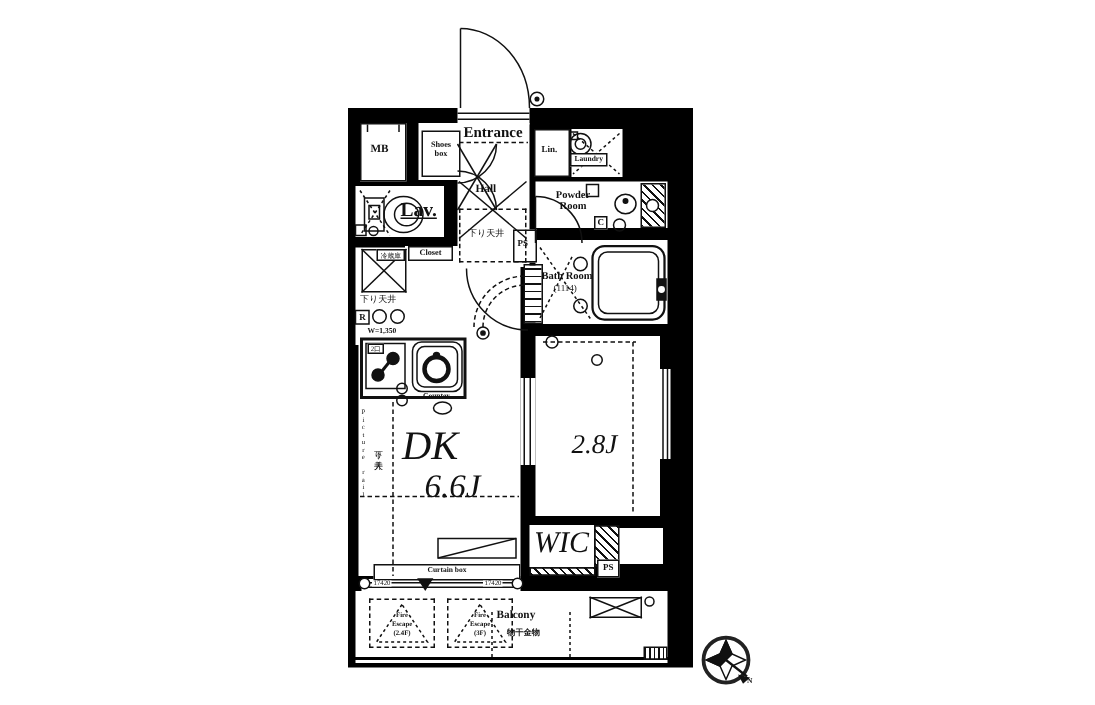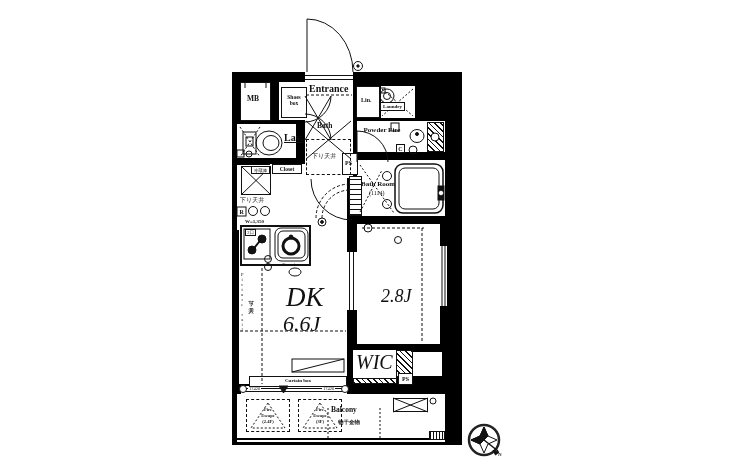--- a/index.html
+++ b/index.html
@@ -175,30 +175,30 @@
       <path d="M471,440 L480,436 L484,440 L480,444 Z" fill="#111"></path>
       <path d="M484,427 L488,436 L484,440 L480,436 Z" fill="#111"></path>
       <line x1="484" y1="440" x2="498" y2="451" stroke-width="1.5"></line>
       <path d="M499,452 l-6,-1.5 l2.5,4.5 Z" fill="#111"></path>
     </g>
   </svg>
 
   <div class="lbl b" style="left:247px;top:95px;font-size:7.5px;">MB</div>
   <div class="lbl b ctr" style="left:283px;top:95px;width:22px;font-size:5.5px;">Shoes box</div>
   <div class="lbl b" style="left:309px;top:84px;font-size:10px;">Entrance</div>
-  <div class="lbl b" style="left:317px;top:122px;font-size:7.5px;">Bath</div>
+  <div class="lbl b" style="left:317px;top:122px;font-size:7.5px;">Hall</div>
   <div class="lbl b" style="left:361px;top:97px;font-size:6px;">Lin.</div>
   <div class="lbl b ctr box" style="left:380px;top:102px;width:25px;height:9px;font-size:5px;line-height:8px;">Laundry</div>
-  <div class="lbl b ctr" style="left:363px;top:127px;width:38px;font-size:7px;">Powder Fire</div>
-  <div class="lbl b" style="left:284px;top:133px;font-size:10px;text-decoration:underline;">Lav.</div>
+  <div class="lbl b ctr" style="left:363px;top:127px;width:38px;font-size:7px;">Powder Room</div>
+  <div class="lbl b" style="left:267px;top:133px;font-size:13px;text-decoration:underline;">Lav.</div>
   <div class="lbl ctr box" style="left:272px;top:164px;width:30px;height:10px;font-size:5.5px;line-height:9px;font-weight:bold;">Closet</div>
   <div class="lbl b" style="left:361px;top:181px;font-size:7px;">Bath Room</div>
   <div class="lbl" style="left:369px;top:190px;font-size:6px;">(1114)</div>
   <div class="lbl b" style="left:345px;top:160px;font-size:6px;">PS</div>
-  <div class="lbl it" style="left:286px;top:283px;font-size:27px;font-style:italic;">DK</div>
+  <div class="lbl it" style="left:268px;top:283px;font-size:27px;font-style:italic;">DK</div>
   <div class="lbl it" style="left:283px;top:312px;font-size:22px;text-align:center;">6.6J</div>
   <div class="lbl it" style="left:381px;top:287px;font-size:18px;">2.8J</div>
   <div class="lbl it" style="left:356px;top:352px;font-size:20px;">WIC</div>
   <div class="lbl b ctr box" style="left:398px;top:373px;width:15px;height:12px;font-size:6px;line-height:11px;">PS</div>
   <div class="lbl b" style="left:331px;top:406px;font-size:7.5px;">Balcony</div>
   <div class="lbl b" style="left:338px;top:420px;font-size:5.5px;">物干金物</div>
   <div class="lbl" style="left:312px;top:153px;font-size:6px;">下り天井</div>
   <div class="lbl" style="left:240px;top:197px;font-size:6px;">下り天井</div>
   <div class="lbl vert" style="left:248px;top:296px;font-size:6px;">下り天井</div>
   <div class="lbl vert" style="left:239px;top:272px;font-size:4.5px;">Picture rail</div>

